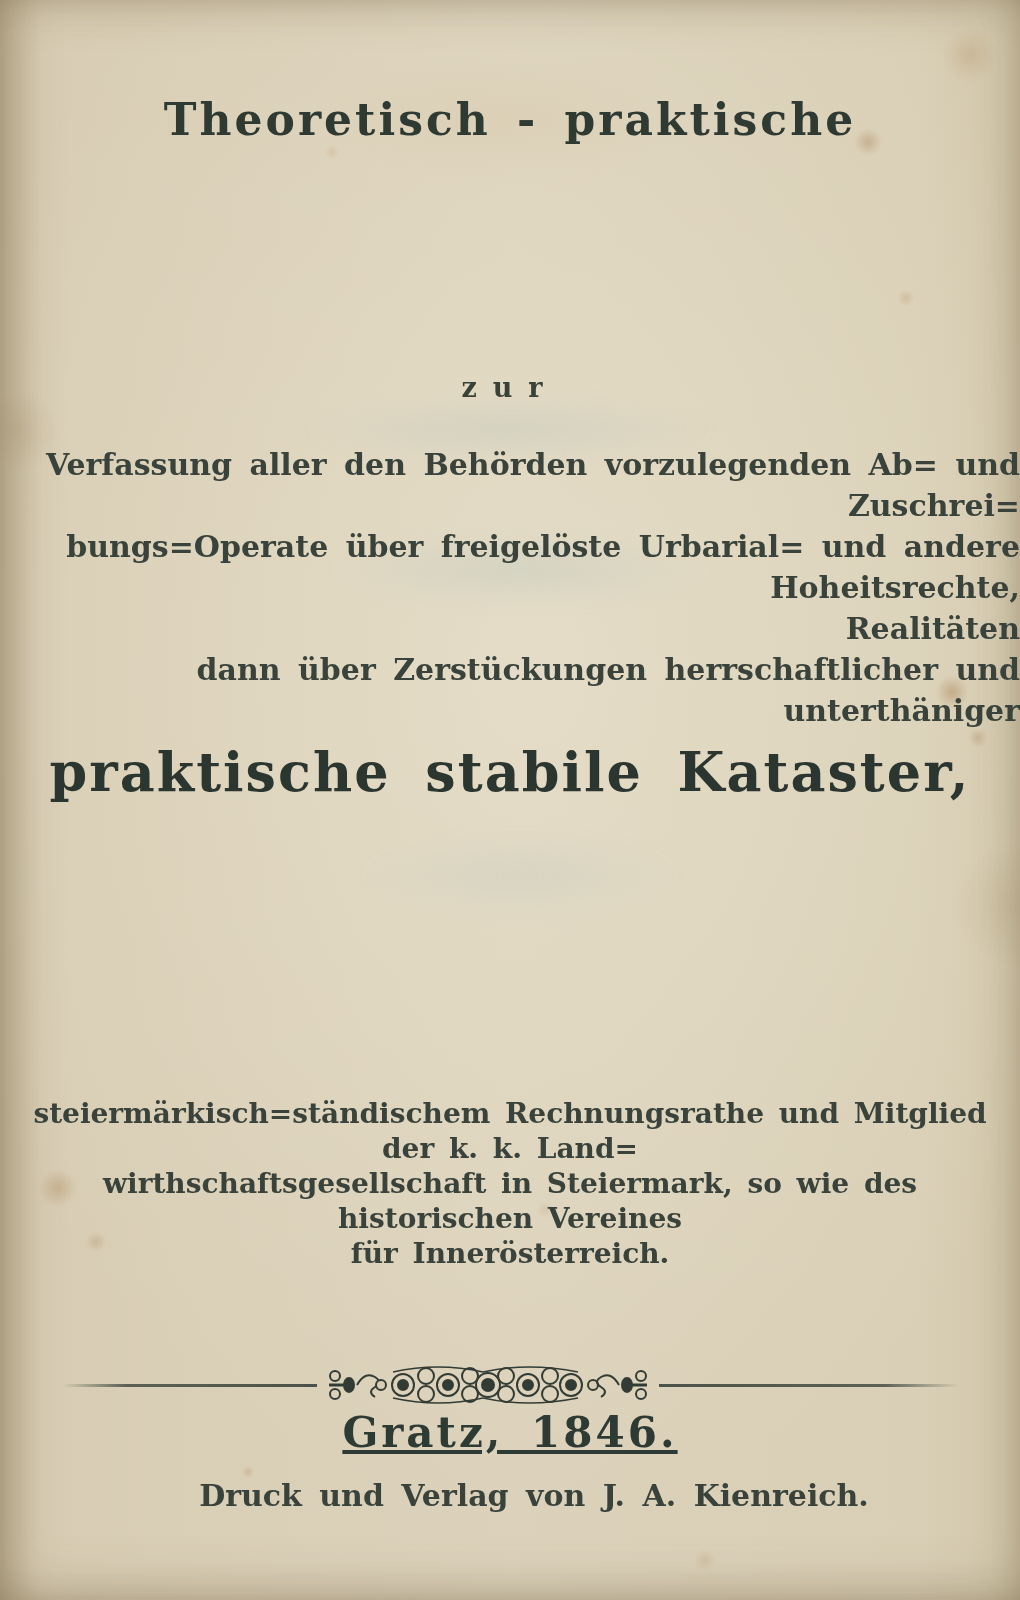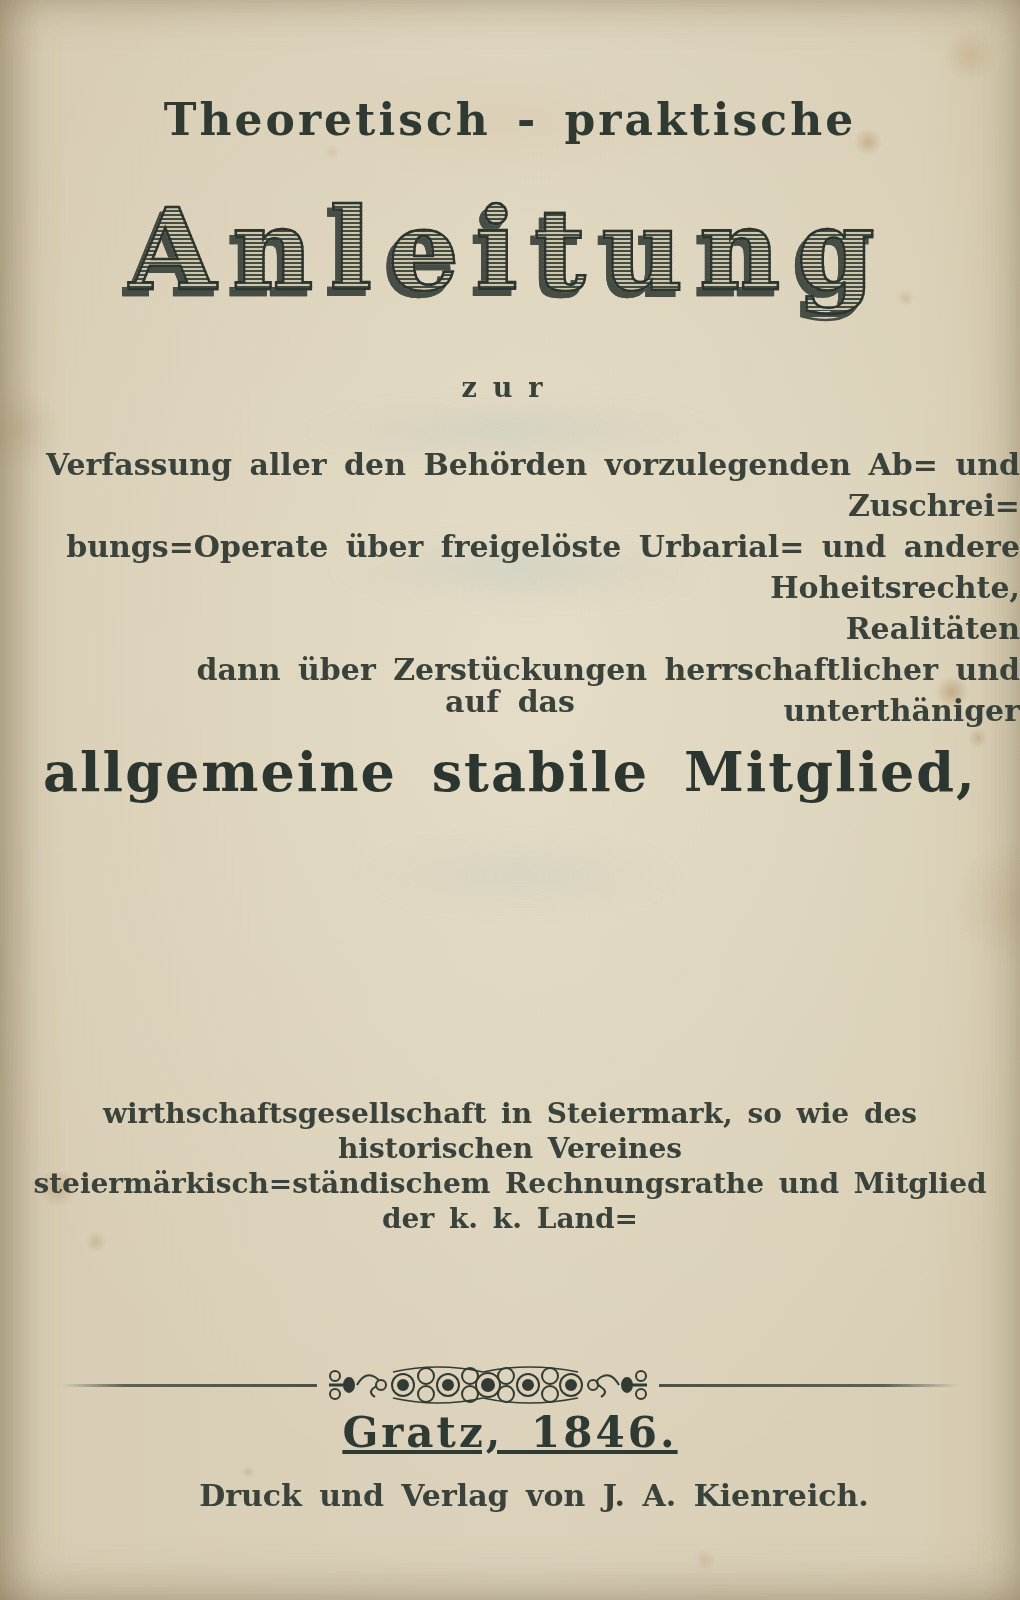--- a/index.html
+++ b/index.html
@@ -195,41 +195,40 @@
 
 <div class="scan-page">
 
   <div class="paper-texture"></div>
   <div class="ghost ghost-1"></div>
   <div class="ghost ghost-2"></div>
   <div class="ghost ghost-3"></div>
 
   <div class="block series-title">Theoretisch - praktische</div>
 
-  <div class="block main-title">Anleitung</div>
 
   <div class="block zur">zur</div>
 
   <div class="block subtitle">
     <div>Verfassung aller den Behörden vorzulegenden Ab= und Zuschrei=</div>
     <div>bungs=Operate über freigelöste Urbarial= und andere Hoheitsrechte,</div>
     <div>Realitäten</div>
     <div>dann über Zerstückungen herrschaftlicher und unterthäniger</div>
   </div>
 
 
-  <div class="block auf-das">auf das</div>
-
-  <div class="block kataster">allgemeine stabile Mitglied,</div>
+
+  <div class="block kataster">praktische stabile Kataster,</div>
 
 
 
   <div class="block author-desc">
+    <div>steiermärkisch=ständischem Rechnungsrathe und Mitglied der k. k. Land=</div>
     <div>wirthschaftsgesellschaft in Steiermark, so wie des historischen Vereines</div>
-    <div>steiermärkisch=ständischem Rechnungsrathe und Mitglied der k. k. Land=</div>
+    <div>für Innerösterreich.</div>
   </div>
 
   <div class="block divider">
     <div class="line line-left"></div>
     <svg width="330" height="46" viewBox="0 0 330 46">
       <g fill="none" stroke="#323c35" stroke-width="2">
 
         <path d="M6 23 h18" stroke-width="3"></path>
         <circle cx="12" cy="14" r="5"></circle>
         <circle cx="12" cy="32" r="5"></circle>

